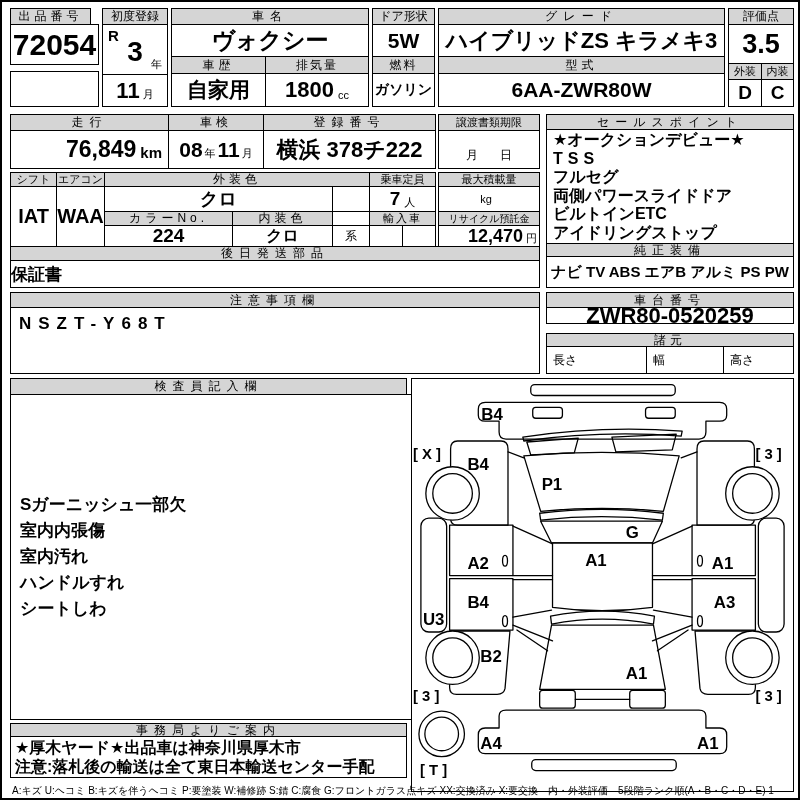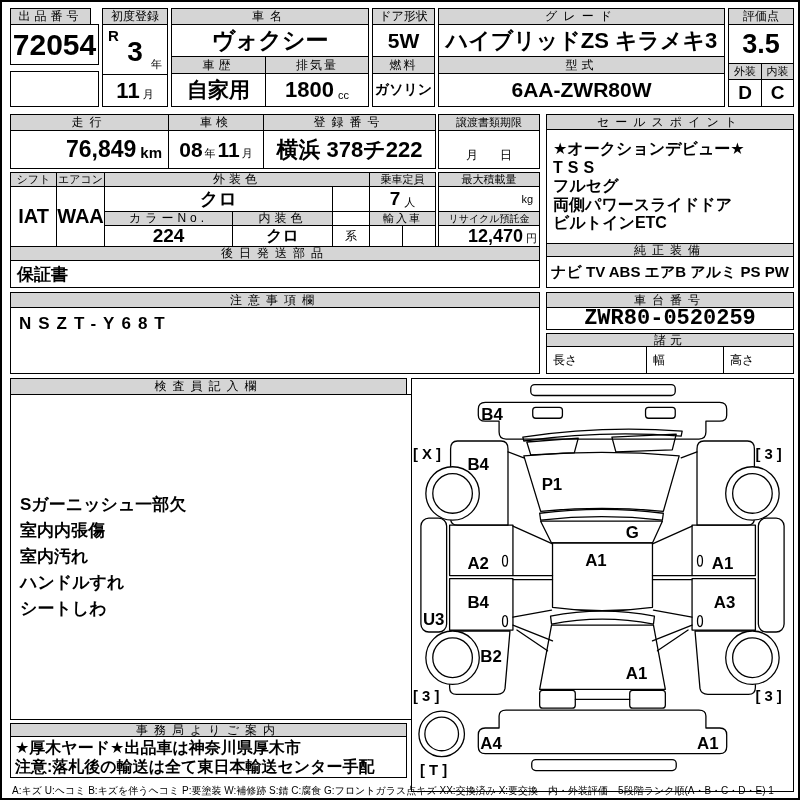--- a/index.html
+++ b/index.html
@@ -95,57 +95,58 @@
 
   <div class="box hdr ls4" style="left:102px;top:170px;width:266px;height:15px;">外装色</div>
   <div class="box val" style="left:102px;top:184px;width:229px;height:26px;font-size:18px;">クロ</div>
   <div class="box" style="left:330px;top:184px;width:38px;height:26px;"></div>
   <div class="box hdr2" style="left:367px;top:170px;width:67px;height:15px;">乗車定員</div>
   <div class="box" style="left:367px;top:184px;width:67px;height:26px;">
     <span style="font-weight:bold;font-size:19px;">7</span>
     <span class="smallunit" style="margin-left:4px;margin-top:7px;">人</span>
   </div>
   <div class="box hdr2" style="left:436px;top:170px;width:102px;height:15px;">最大積載量</div>
-  <div class="box right" style="left:436px;top:184px;width:102px;height:26px;padding-right:6px;">
+  <div class="box right" style="left:436px;top:184px;width:102px;height:26px;padding-right:6px;justify-content:center;">
     <span class="smallunit">kg</span>
   </div>
 
   <div class="box hdr ls4" style="left:102px;top:209px;width:129px;height:15px;">カラーNo.</div>
   <div class="box val" style="left:102px;top:223px;width:129px;height:22px;font-size:19px;">224</div>
   <div class="box hdr ls4" style="left:230px;top:209px;width:101px;height:15px;">内装色</div>
   <div class="box val" style="left:230px;top:223px;width:101px;height:22px;font-size:16px;">クロ</div>
   <div class="box" style="left:330px;top:223px;width:38px;height:22px;font-size:12px;">系</div>
   <div class="box hdr2 ls2" style="left:367px;top:209px;width:67px;height:15px;">輸入車</div>
   <div class="box" style="left:367px;top:223px;width:34px;height:22px;"></div>
   <div class="box" style="left:400px;top:223px;width:34px;height:22px;"></div>
   <div class="box hdr2" style="left:436px;top:209px;width:102px;height:15px;font-size:10px;">リサイクル預託金</div>
   <div class="box right" style="left:436px;top:223px;width:102px;height:22px;padding-right:2px;">
     <span style="font-weight:bold;font-size:18px;">12,470</span>
     <span class="smallunit" style="margin-left:3px;margin-top:5px;">円</span>
   </div>
 
   <div class="box hdr ls6" style="left:8px;top:244px;width:530px;height:15px;">後日発送部品</div>
-  <div class="box left val" style="left:8px;top:258px;width:530px;height:28px;font-size:17px;padding-left:6px;">保証書</div>
+  <div class="box left val" style="left:8px;top:258px;width:530px;height:28px;font-size:17px;">保証書</div>
 
   <div class="box hdr ls6" style="left:544px;top:112px;width:248px;height:16px;">セールスポイント</div>
   <div class="box lines" style="left:544px;top:127px;width:248px;height:115px;padding:2px 6px;font-weight:bold;font-size:16px;line-height:18.5px;">
     <div>★オークションデビュー★</div>
     <div style="letter-spacing:5px;">TSS</div>
     <div>フルセグ</div>
     <div>両側パワースライドドア</div>
     <div>ビルトインETC</div>
+    <div>アイドリングストップ</div>
   </div>
   <div class="box val" style="left:544px;top:254px;width:248px;height:32px;font-size:15px;">ナビ TV ABS エアB アルミ PS PW</div>
   <div class="box hdr ls6" style="left:544px;top:241px;width:248px;height:14px;">純正装備</div>
 
   <div class="box hdr ls6" style="left:8px;top:290px;width:530px;height:16px;">注意事項欄</div>
   <div class="box left top" style="left:8px;top:305px;width:530px;height:67px;padding:6px 8px;font-weight:bold;font-size:17px;letter-spacing:7px;">NSZT-Y68T</div>
 
   <div class="box hdr ls6" style="left:544px;top:290px;width:248px;height:16px;">車台番号</div>
-  <div class="box val" style="left:544px;top:305px;width:248px;height:23px;font-size:22px;font-family:Liberation Mono, monospace;">ZWR80-0520259</div>
+  <div class="box val" style="left:544px;top:305px;width:248px;height:17px;font-size:22px;">ZWR80-0520259</div>
   <div class="box hdr ls4" style="left:544px;top:331px;width:248px;height:14px;">諸元</div>
   <div class="box left" style="left:544px;top:344px;width:101px;height:28px;padding-left:6px;font-size:12px;">長さ</div>
   <div class="box left" style="left:644px;top:344px;width:78px;height:28px;padding-left:6px;font-size:12px;">幅</div>
   <div class="box left" style="left:721px;top:344px;width:71px;height:28px;padding-left:6px;font-size:12px;">高さ</div>
 
   <div class="box hdr ls6" style="left:8px;top:376px;width:397px;height:17px;">検査員記入欄</div>
   <div class="box lines" style="left:8px;top:392px;width:442px;height:326px;padding:20px 9px;font-weight:bold;font-size:17px;line-height:26px;">
     <div>Sガーニッシュ一部欠</div>
     <div>室内内張傷</div>
     <div>室内汚れ</div>

